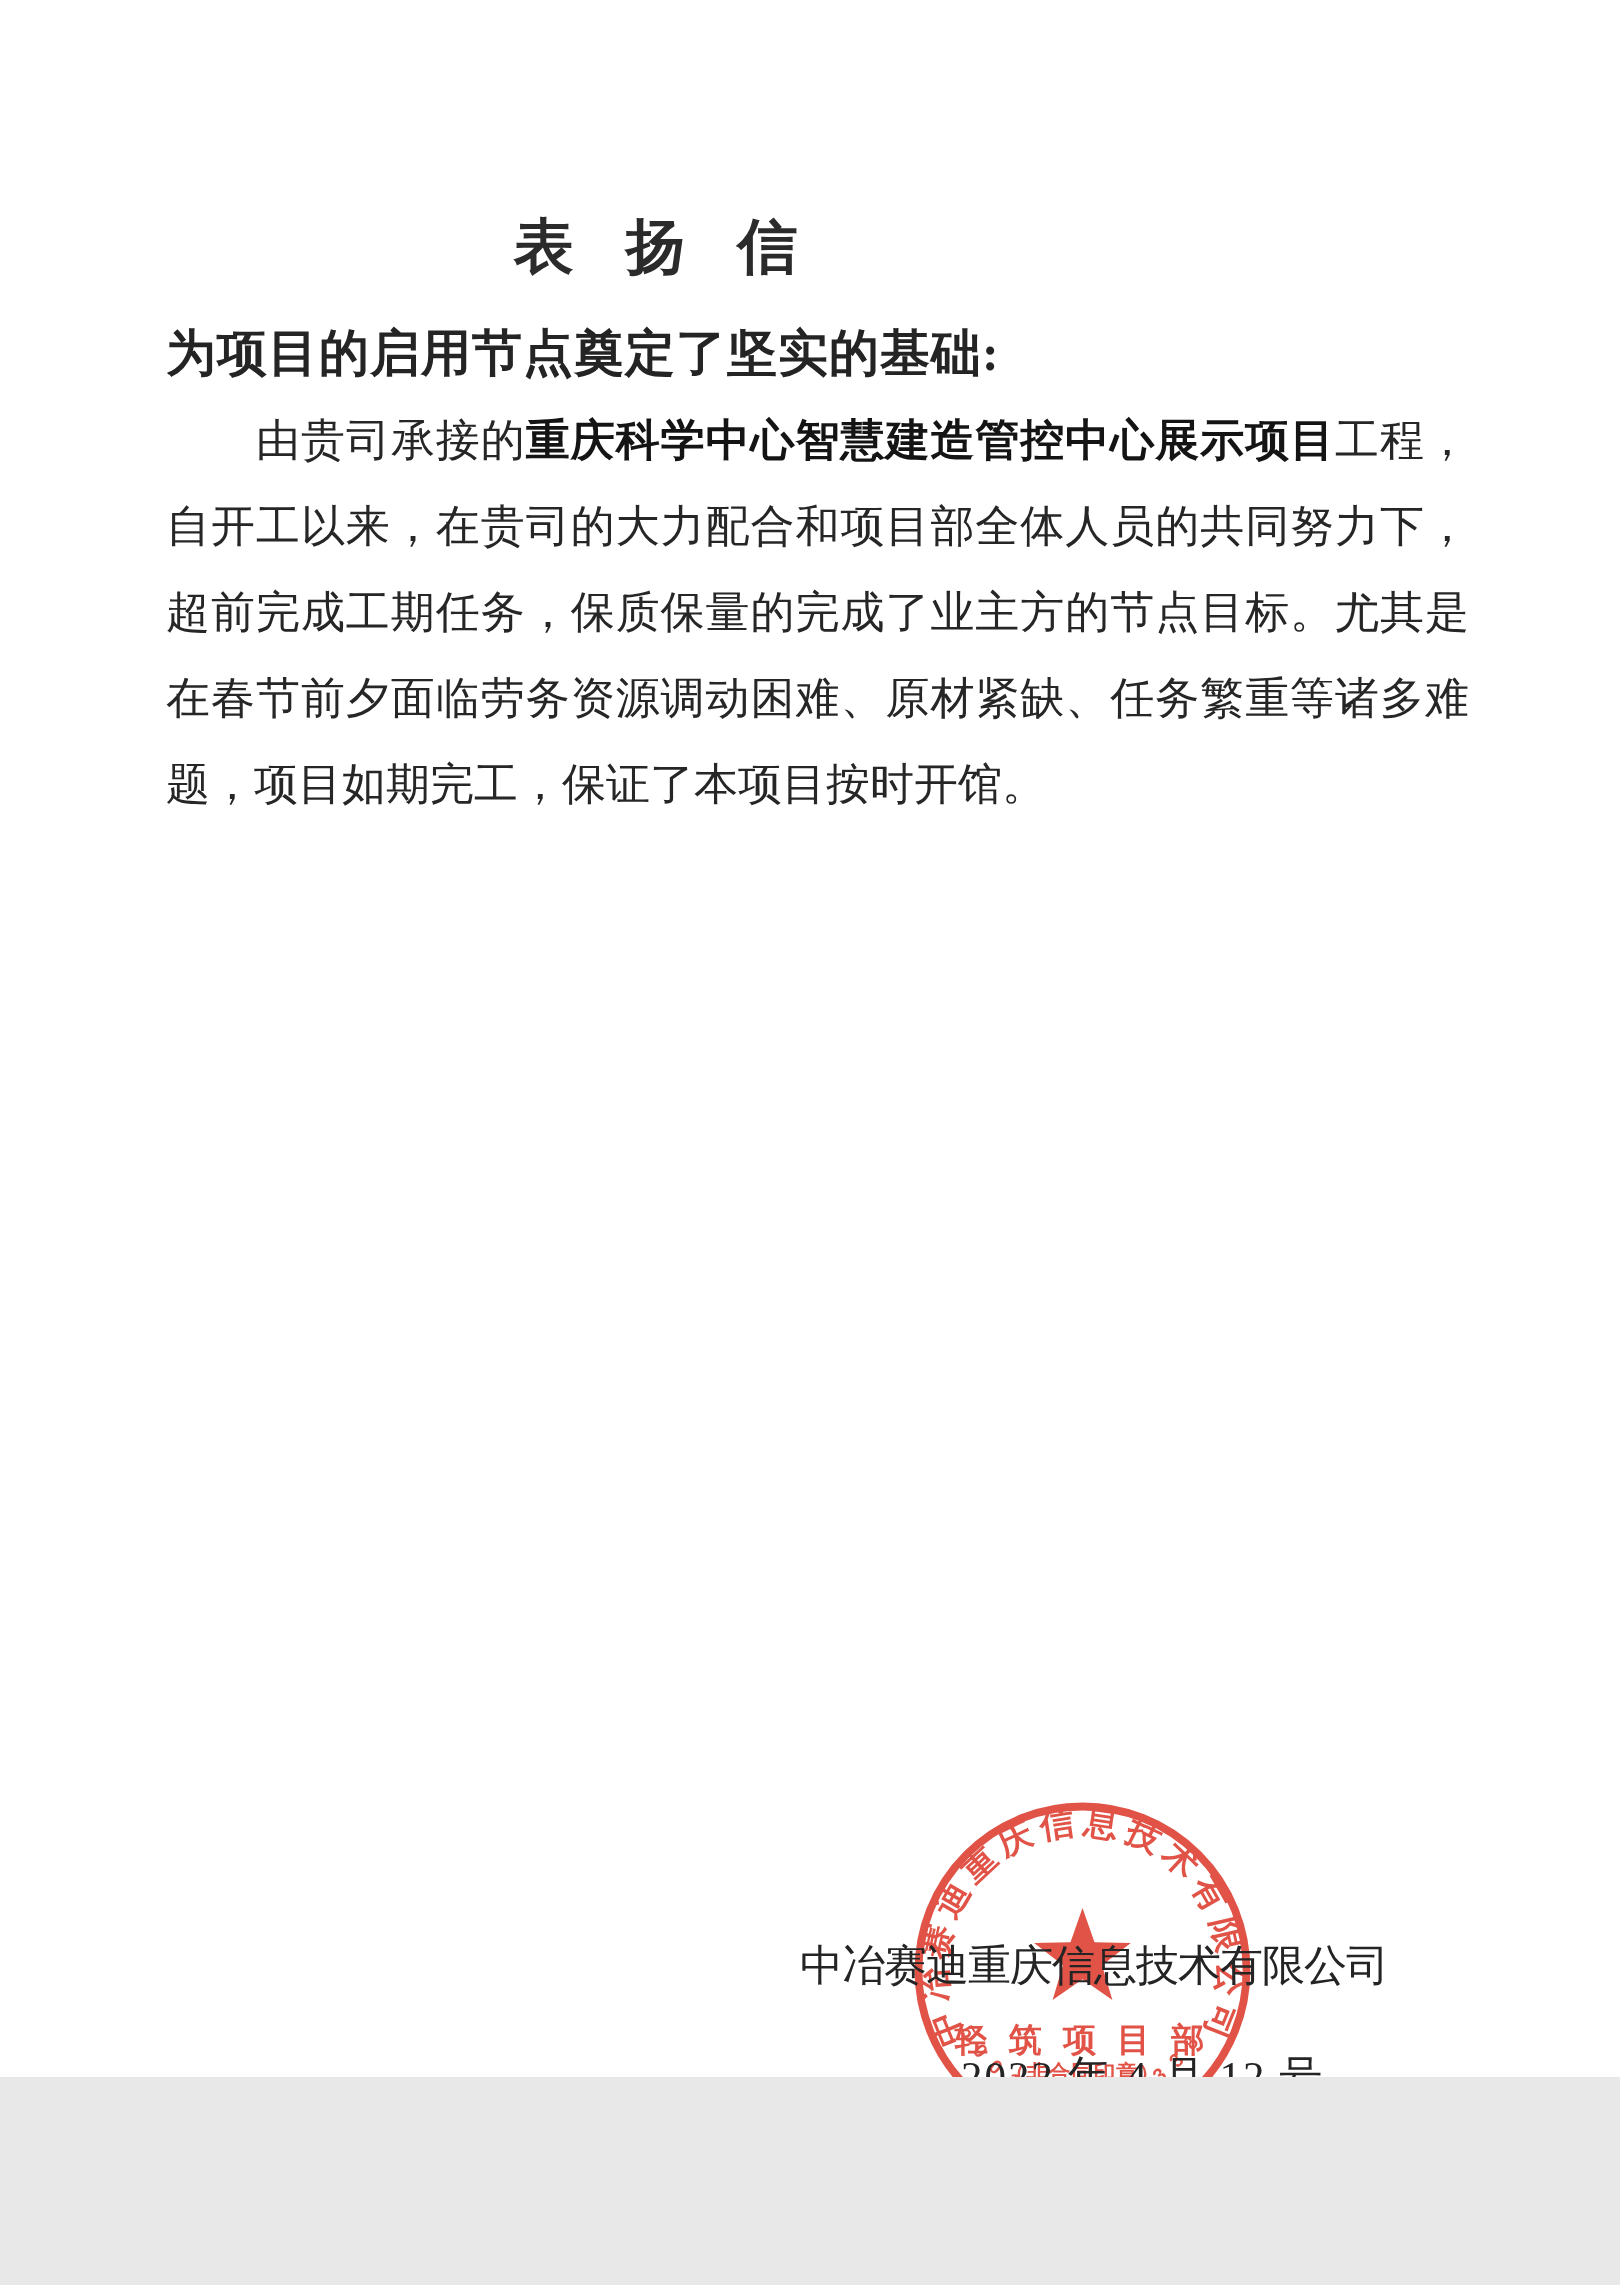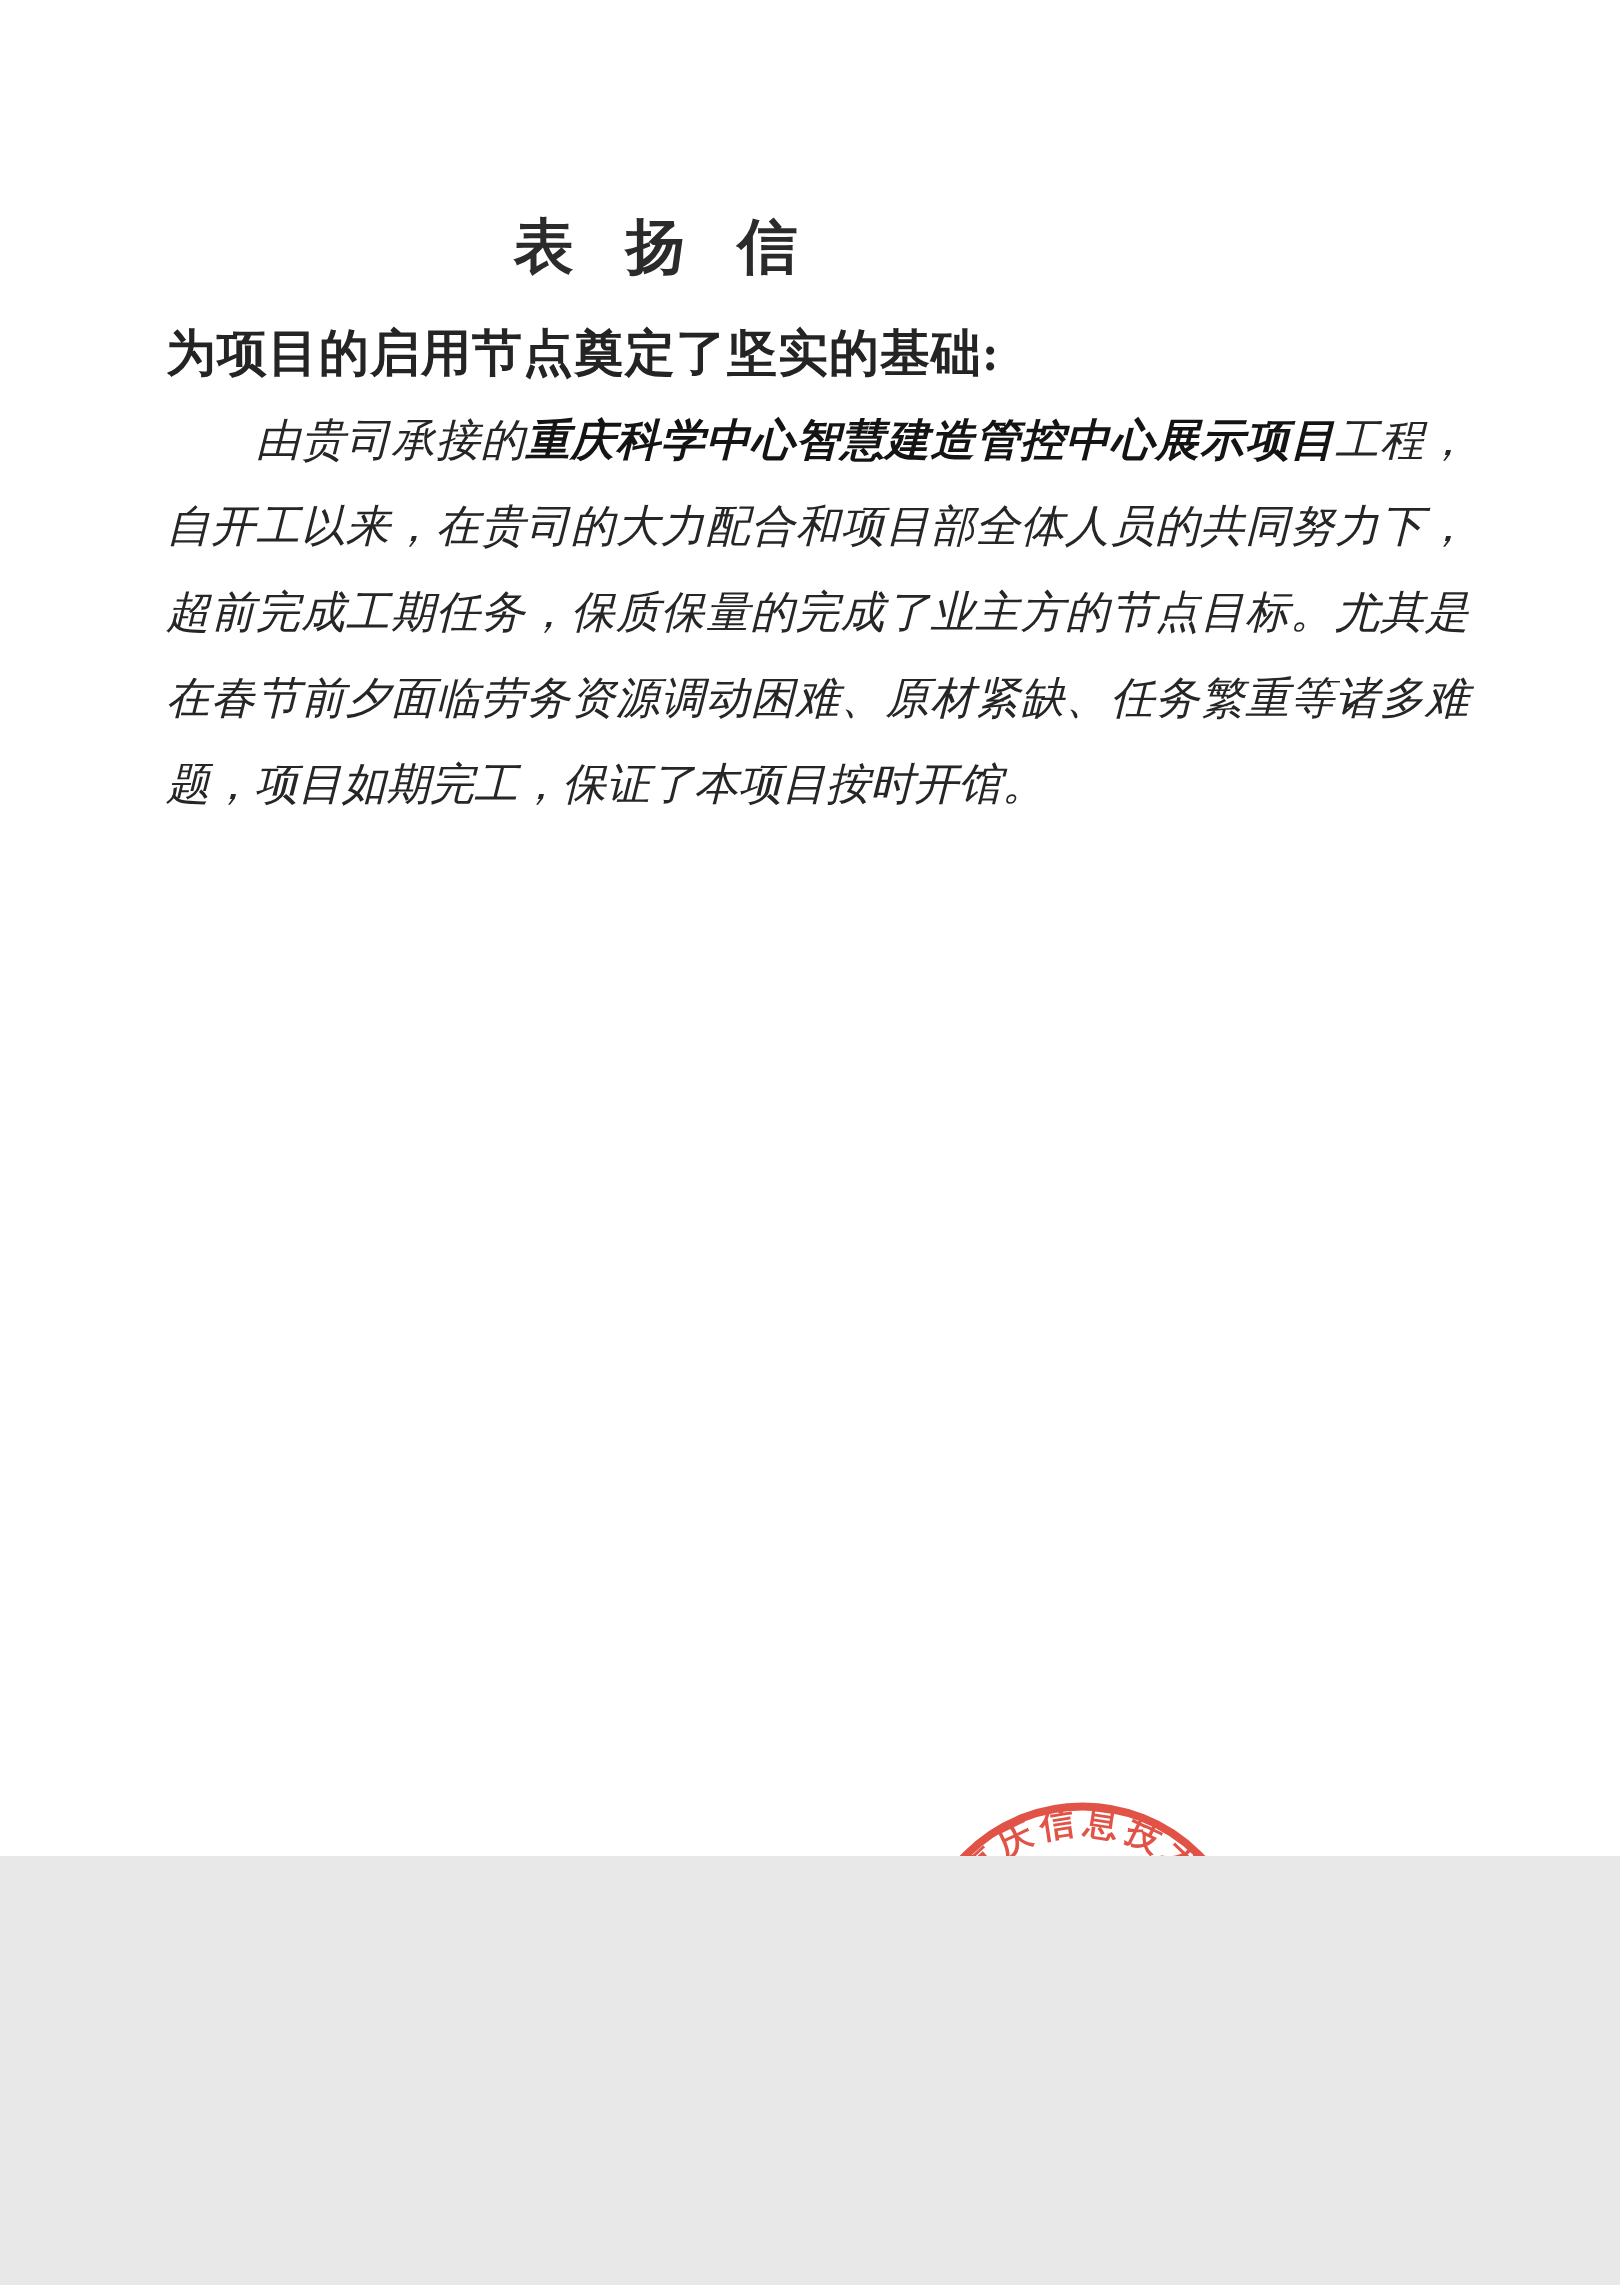--- a/index.html
+++ b/index.html
@@ -1,18 +1,18 @@
 <!DOCTYPE html>
 <html><head>
 <meta charset="utf-8">
 <style>
   html,body{margin:0;padding:0;background:#e8e8e8;}
   .page{
     position:relative;
-    width:1621px;height:1856px;
+    width:1621px;height:2077px;
     background:#ffffff;
     overflow:hidden;
     font-family:"Liberation Serif","DejaVu Serif",serif;
     color:#212121;
   }
   .title{
     position:absolute;
     top:207px;left:0;width:1621px;
     margin:0;
     text-align:center;
@@ -29,21 +29,20 @@
     top:320px;left:166px;
     font-size:50px;
     font-weight:700;
     color:#242424;
     letter-spacing:1px;
   }
   .body-block{
     position:absolute;
     top:398px;left:166px;
     width:1303px;
-    font-style:italic;
   }
   .body-block p{
     margin:0;
     font-size:44px;
     line-height:86px;
     text-align:justify;
     text-justify:inter-character;
     text-indent:90px;
     color:#262626;
   }

